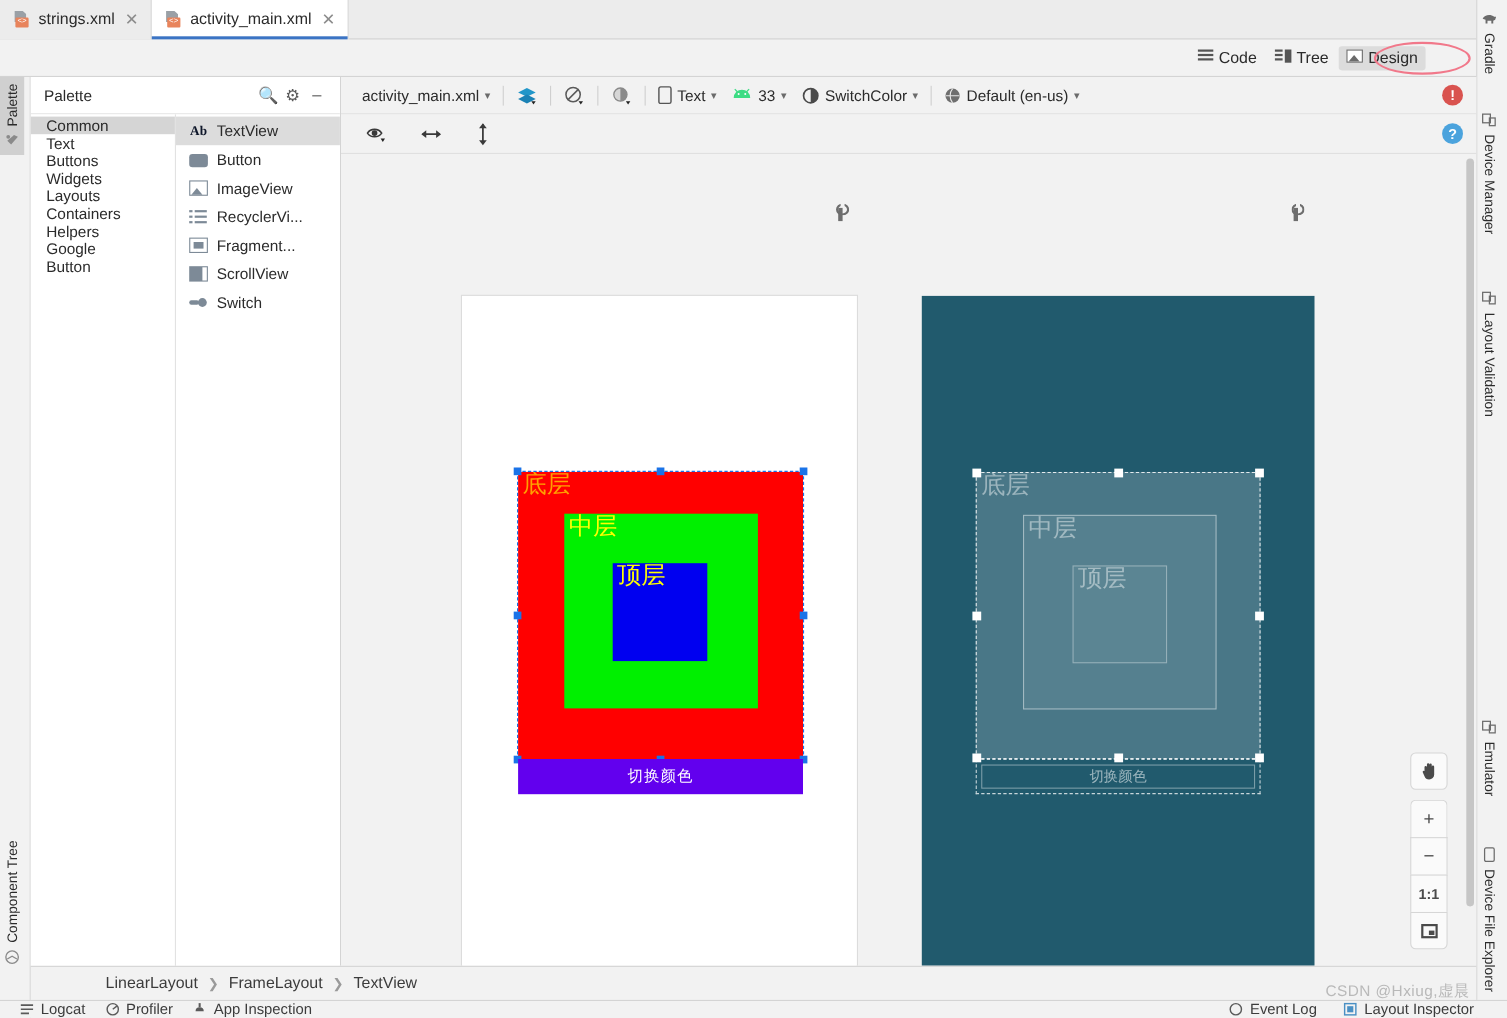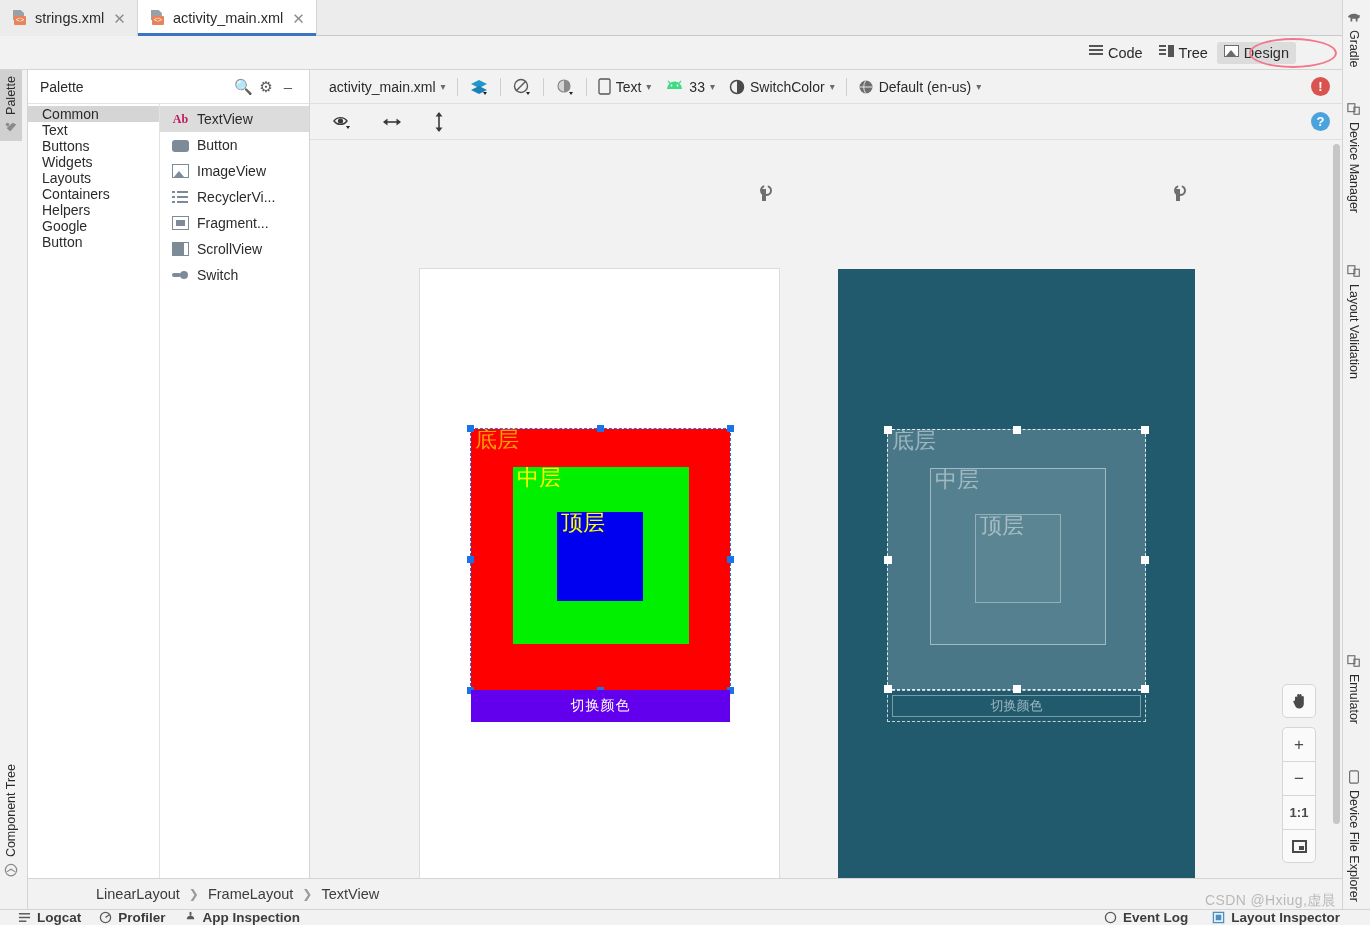--- a/index.html
+++ b/index.html
@@ -103,21 +103,21 @@
     font-size:14px; color:#2b2b2b;
   }
   .cat.sel { background:#d5d5d5; }
   .item-col { flex:1; padding-top:2px; background:#fff; }
   .pitem {
     height:26px; display:flex; align-items:center; gap:8px; padding-left:12px;
     font-size:14px; color:#2b2b2b;
   }
   .pitem.sel { background:#dcdcdc; }
   .pico { width:17px; height:14px; flex:none; position:relative; }
-  .pico.ab { color:#be185d; font-size:12px; font-weight:600; line-height:14px; text-align:center; font-family:"Liberation Serif", serif; }
+  .pico.ab { color:#0f172a; font-size:12px; font-weight:600; line-height:14px; text-align:center; font-family:"Liberation Serif", serif; }
   .pico.btn { background:#7d8a97; border-radius:3px; height:12px; margin-top:1px; }
   .pico.imgv { border:1.5px solid #7d8a97; }
   .pico.imgv:before { content:""; position:absolute; left:1px; bottom:0; border-left:5px solid transparent; border-right:5px solid transparent; border-bottom:6px solid #7d8a97; }
   .pico.list i { position:absolute; left:5px; width:11px; height:2px; background:#7d8a97; }
   .pico.list i:nth-child(1){top:1px;} .pico.list i:nth-child(2){top:6px;} .pico.list i:nth-child(3){top:11px;}
   .pico.list b { position:absolute; left:0; width:3px; height:2px; background:#7d8a97; }
   .pico.list b:nth-child(4){top:1px;} .pico.list b:nth-child(5){top:6px;} .pico.list b:nth-child(6){top:11px;}
   .pico.frag { border:1.5px solid #7d8a97; }
   .pico.frag:before { content:""; position:absolute; left:3px; top:3px; right:3px; bottom:3px; background:#7d8a97; }
   .pico.scroll { border:0; background:#7d8a97; }
@@ -225,21 +225,21 @@
   }
   .bc-sep { color:#9a9a9a; font-size:12px; }
 
   
   .statusbar {
     position:absolute; left:0; top:909px; width:1370px; height:16px;
     background:#f2f2f2; border-top:1px solid #d4d4d4;
     display:flex; align-items:center; font-size:13.5px; color:#3c3c3c;
     overflow:hidden;
   }
-  .sb-item { display:flex; align-items:center; gap:6px; margin-left:18px;font-weight:bold; }
+  .sb-item { display:flex; align-items:center; gap:6px; margin-left:18px; }
   .sb-right { position:absolute; right:30px; display:flex; gap:24px; }
   .sb-ic { width:13px; height:13px; flex:none; }
 
   .watermark {
     position:absolute; right:34px; top:892px;
     font-size:14px; color:#b9b9b9; letter-spacing:0.4px;
     white-space:nowrap;
   }
 </style>
 </head>

